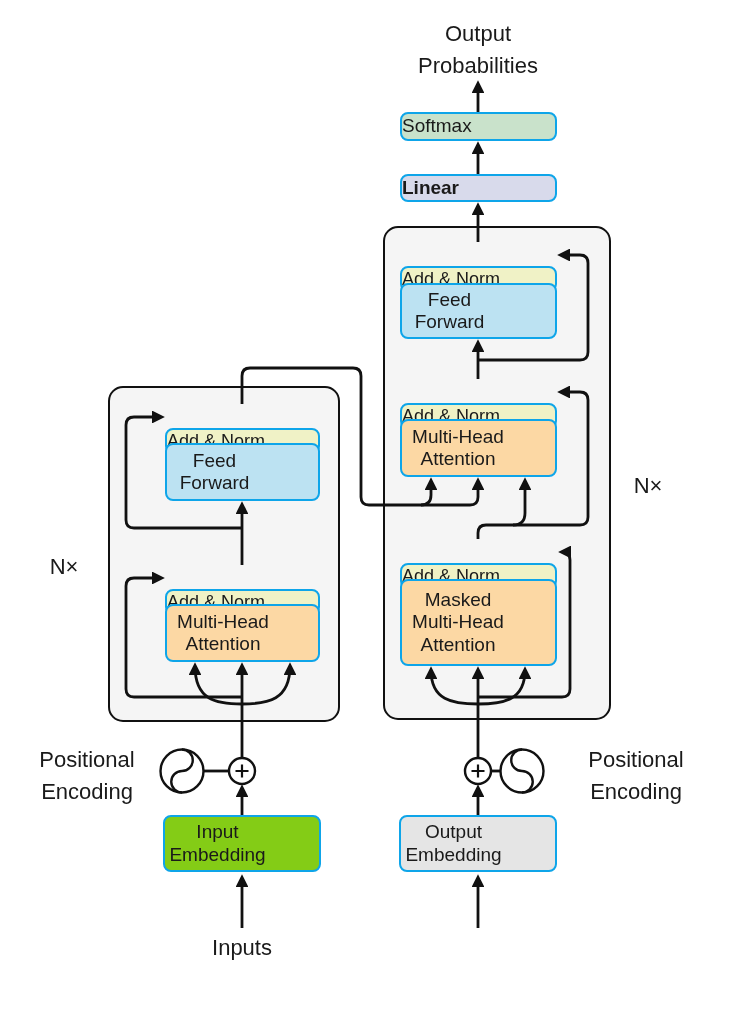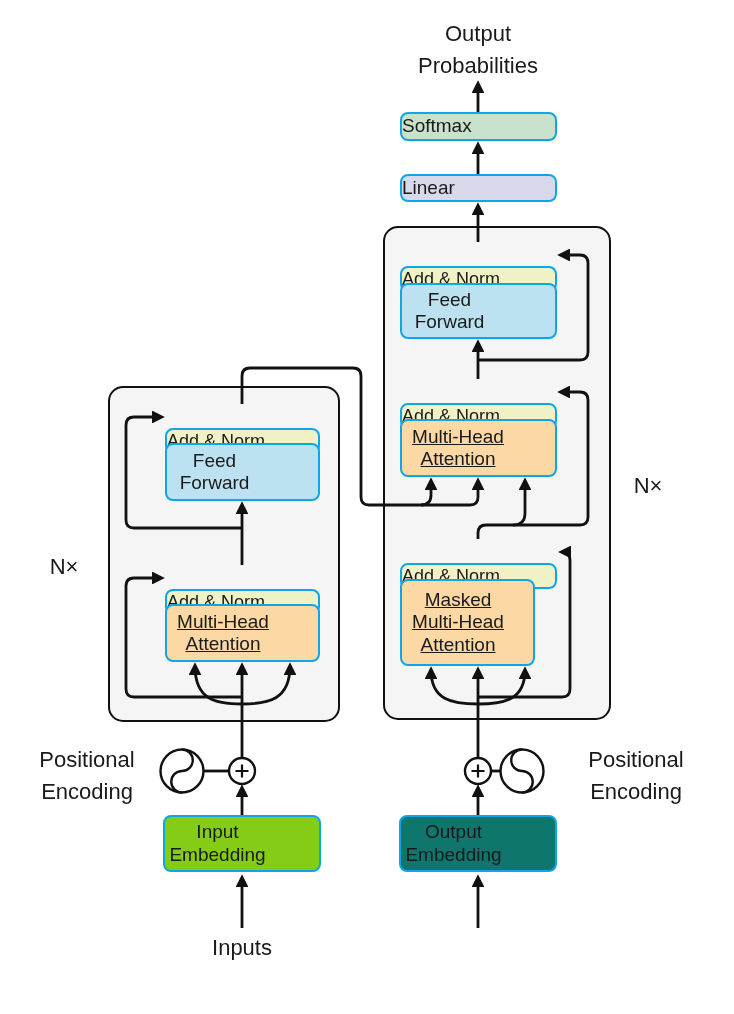--- a/index.html
+++ b/index.html
@@ -19,37 +19,37 @@
 
   .node {
     position:absolute; border:2px solid #0ea5e9; border-radius:8px;
     display:flex; align-items:center; justify-content:flex-start;
     text-align:center; font-size:19px; line-height:1.16;
   }
   .node .txt { display:block; }
   .node.thin { font-size:18px;margin-top:24px; }
 
   .softmax  { left:400px; top:112px; width:157px; height:29px; }
-  .linear   { left:400px; top:174px; width:157px; height:28px; }
+  .linear   { left:400px; top:174px; width:157px; height:28px;font-weight:bold; }
   .dec-an1  { left:400px; top:242px; width:157px; height:26px; }
   .dec-ff   { left:400px; top:283px; width:157px; height:56px; }
   .dec-an2  { left:400px; top:379px; width:157px; height:26px; }
   .dec-mha  { left:400px; top:419px; width:157px; height:58px; }
   .dec-an3  { left:400px; top:539px; width:157px; height:26px; }
-  .dec-mmha { left:400px; top:579px; width:135px; height:87px; }
+  .dec-mmha { left:400px; top:579px; width:157px; height:87px; }
   .out-emb  { left:399px; top:815px; width:158px; height:57px; }
 
   .enc-an1  { left:165px; top:404px; width:155px; height:26px; }
   .enc-ff   { left:165px; top:443px; width:155px; height:58px; }
   .enc-an2  { left:165px; top:565px; width:155px; height:26px; }
   .enc-mha  { left:165px; top:604px; width:155px; height:58px; }
   .in-emb   { left:163px; top:815px; width:158px; height:57px; }
 
   .dec-ff .txt, .enc-ff .txt { max-width:95px; }
-  .dec-mha .txt, .enc-mha .txt, .dec-mmha .txt { max-width:112px;text-decoration:underline; }
+  .dec-mha .txt, .enc-mha .txt, .dec-mmha .txt { max-width:112px; }
   .in-emb .txt, .out-emb .txt { max-width:105px; }
 
   .lbl { position:absolute; text-align:center; font-size:22px; line-height:1.45; }
   .lbl-outprob  { left:398px; top:18px;  width:160px; }
   .lbl-inputs   { left:172px; top:932px; width:140px; }
   .lbl-outputs  { left:403px; top:932px; width:150px; line-height:1.5; }
   .lbl-pe-left  { left:18px;  top:744px; width:138px; }
   .lbl-pe-right { left:567px; top:744px; width:138px; }
   .lbl-nx-left  { left:40px;  top:554px; width:48px;  line-height:1.2; }
   .lbl-nx-right { left:624px; top:473px; width:48px;  line-height:1.2; }
@@ -176,21 +176,21 @@
   <div class="node thin enc-an2" style="background-color: rgb(240, 242, 198);">
     <span class="txt">Add &amp; Norm</span>
   </div>
   <div class="node enc-mha" style="background-color: rgb(252, 216, 164);">
     <span class="txt">Multi-Head Attention</span>
   </div>
 
   <div class="node in-emb" style="background-color: #84cc16;">
     <span class="txt">Input Embedding</span>
   </div>
-  <div class="node out-emb" style="background-color: #0f766e;">
+  <div class="node out-emb" style="background-color: #e5e5e5;">
     <span class="txt">Output Embedding</span>
   </div>
 
   <div class="lbl lbl-outprob">Output Probabilities</div>
   <div class="lbl lbl-inputs">Inputs</div>
   <div class="lbl lbl-pe-left">Positional Encoding</div>
   <div class="lbl lbl-pe-right">Positional Encoding</div>
   <div class="lbl lbl-nx-left">N×</div>
   <div class="lbl lbl-nx-right">N×</div>
 

